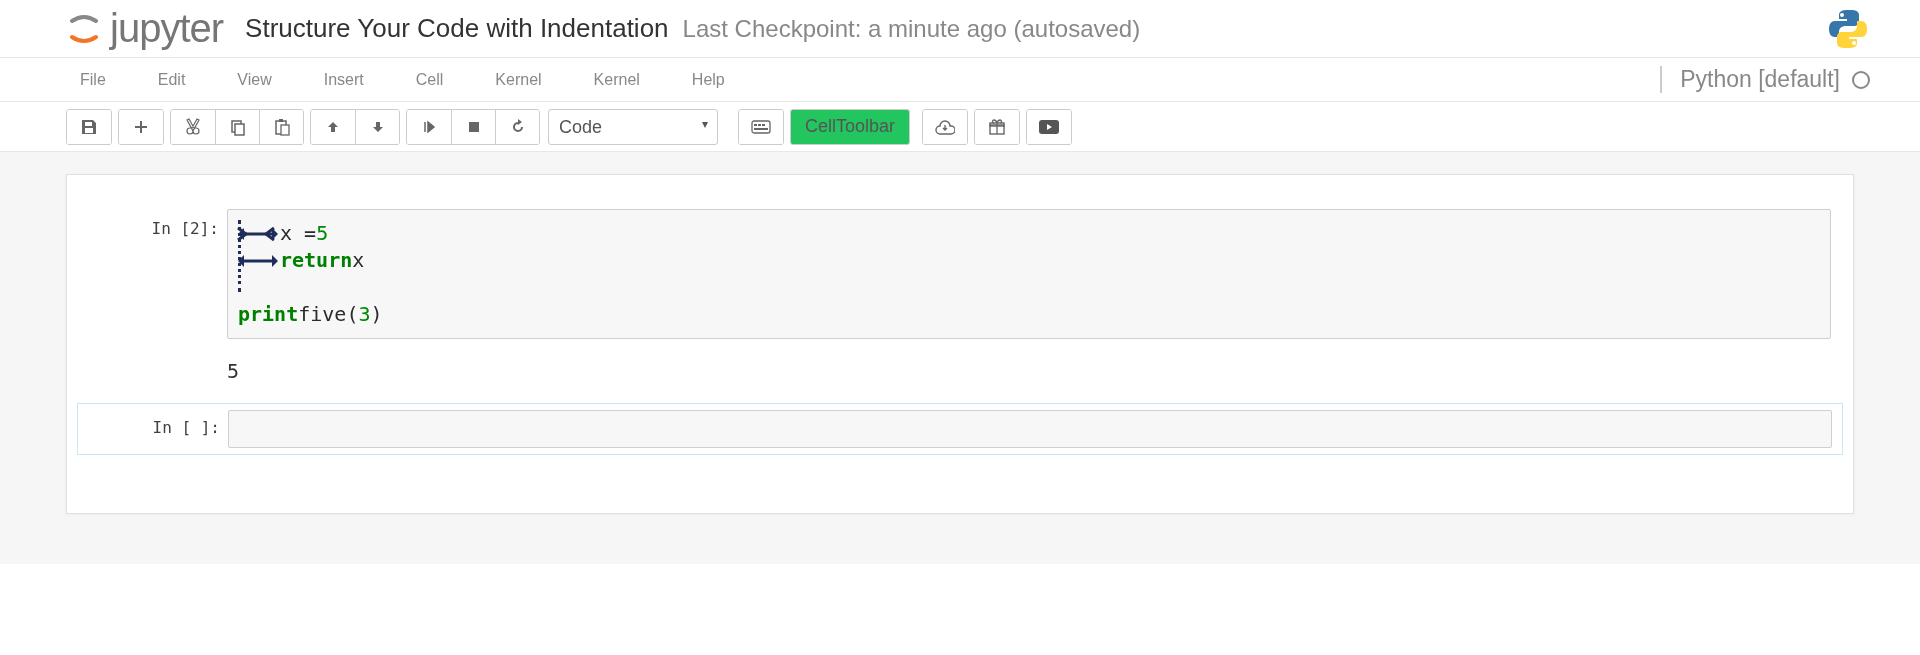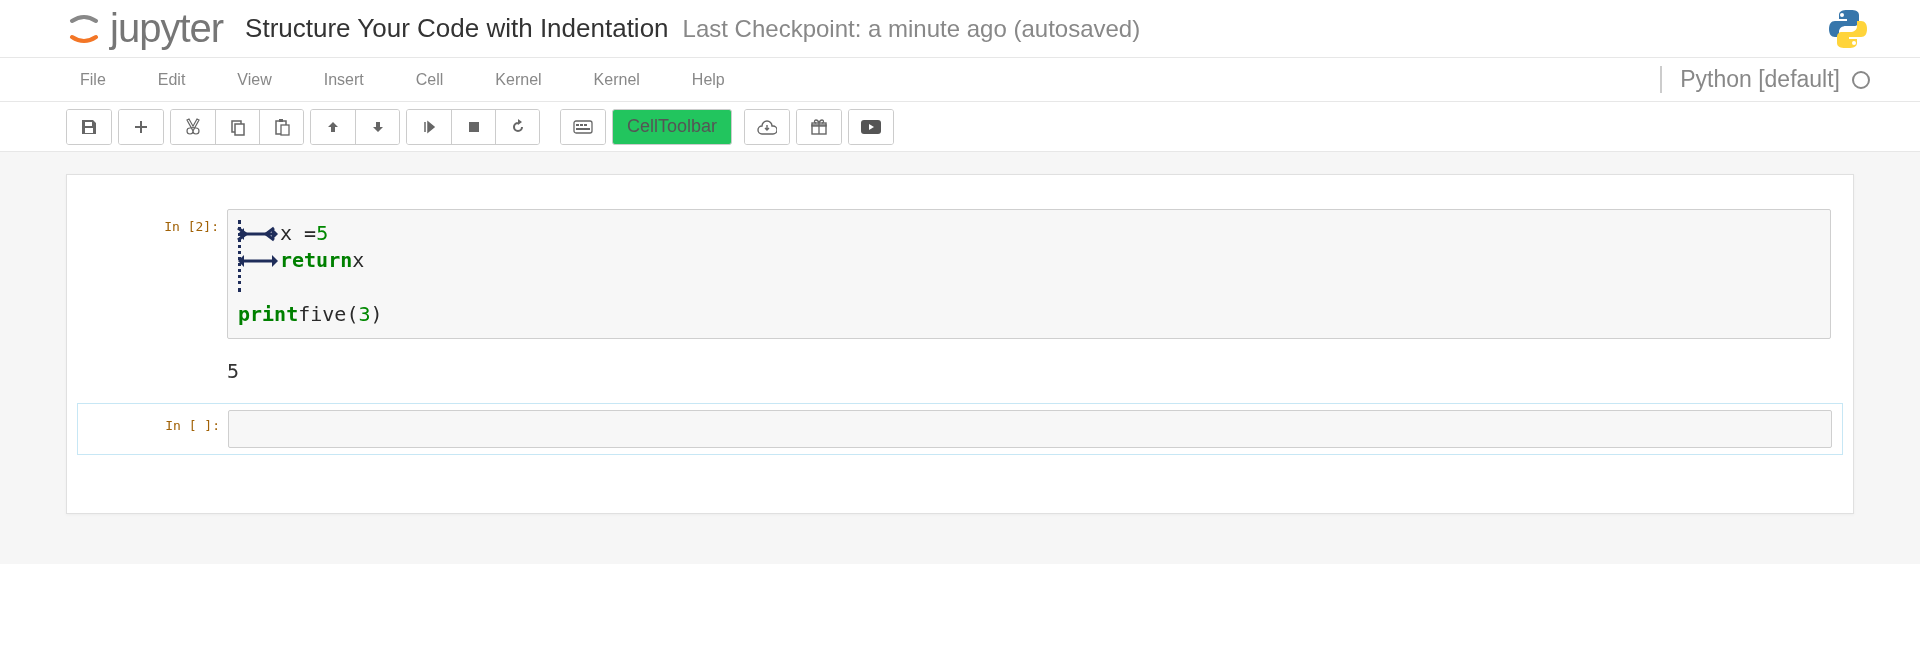--- a/index.html
+++ b/index.html
@@ -156,22 +156,22 @@
   }
   .cell.command-mode {
     border-left: 7px solid #42A5F5;
   }
   .prompt-col {
     width: 150px;
     flex-shrink: 0;
     text-align: right;
     padding: 10px 8px 0 0;
     font-family: Menlo, Consolas, "DejaVu Sans Mono", monospace;
-    font-size: 13px;
-    color: #a16207;
+    font-size: 16px;
+    color: #404040;
   }
   .cell-main {
     flex: 1;
     border: 1px solid #cfcfcf;
     border-radius: 2px;
     background: #f7f7f7;
     padding: 10px 10px;
   }
   .code-line {
     font-family: Menlo, Consolas, "DejaVu Sans Mono", monospace;
@@ -308,20 +308,25 @@
     <span class="btn">
       <svg width="14" height="14" viewBox="0 0 14 14">
           <rect x="2" y="2" width="10" height="10" fill="#666"></rect>
         </svg>
     </span>
     <span class="btn">
       <svg width="16" height="16" viewBox="0 0 16 16">
           <path d="M8 3a5 5 0 1 0 5 5h-2a3 3 0 1 1-3-3V3z M8 0v6l4-3-4-3z" fill="#666"></path>
         </svg>
     </span>
+  </div>
+  <div class="select-wrap">
+    <select class="select-celltype">
+      <option>Code</option>
+    </select>
   </div>
   <div class="btn-group" style="margin-left:14px;">
     <span class="btn">
       <svg width="20" height="14" viewBox="0 0 20 14">
           <rect x="1" y="1" width="18" height="12" rx="2" fill="none" stroke="#666" stroke-width="1.3"></rect>
           <rect x="3" y="8" width="14" height="2" fill="#666"></rect>
           <rect x="3" y="4" width="3" height="2" fill="#666"></rect>
           <rect x="7" y="4" width="3" height="2" fill="#666"></rect>
           <rect x="11" y="4" width="3" height="2" fill="#666"></rect>
         </svg>

